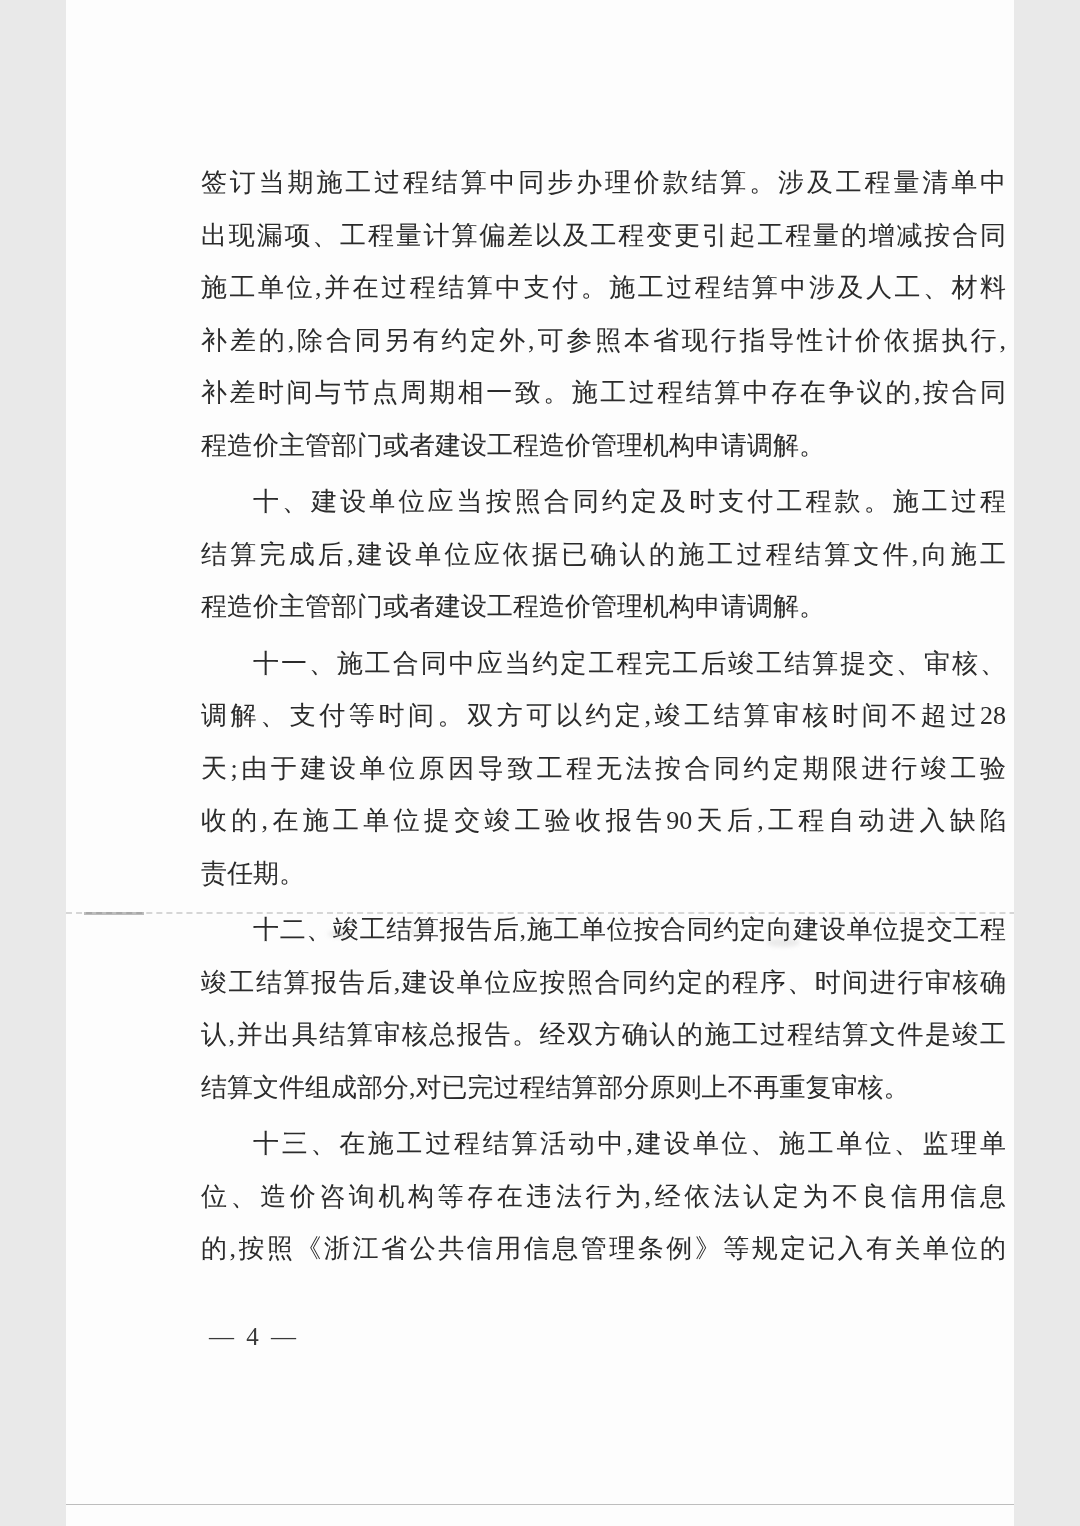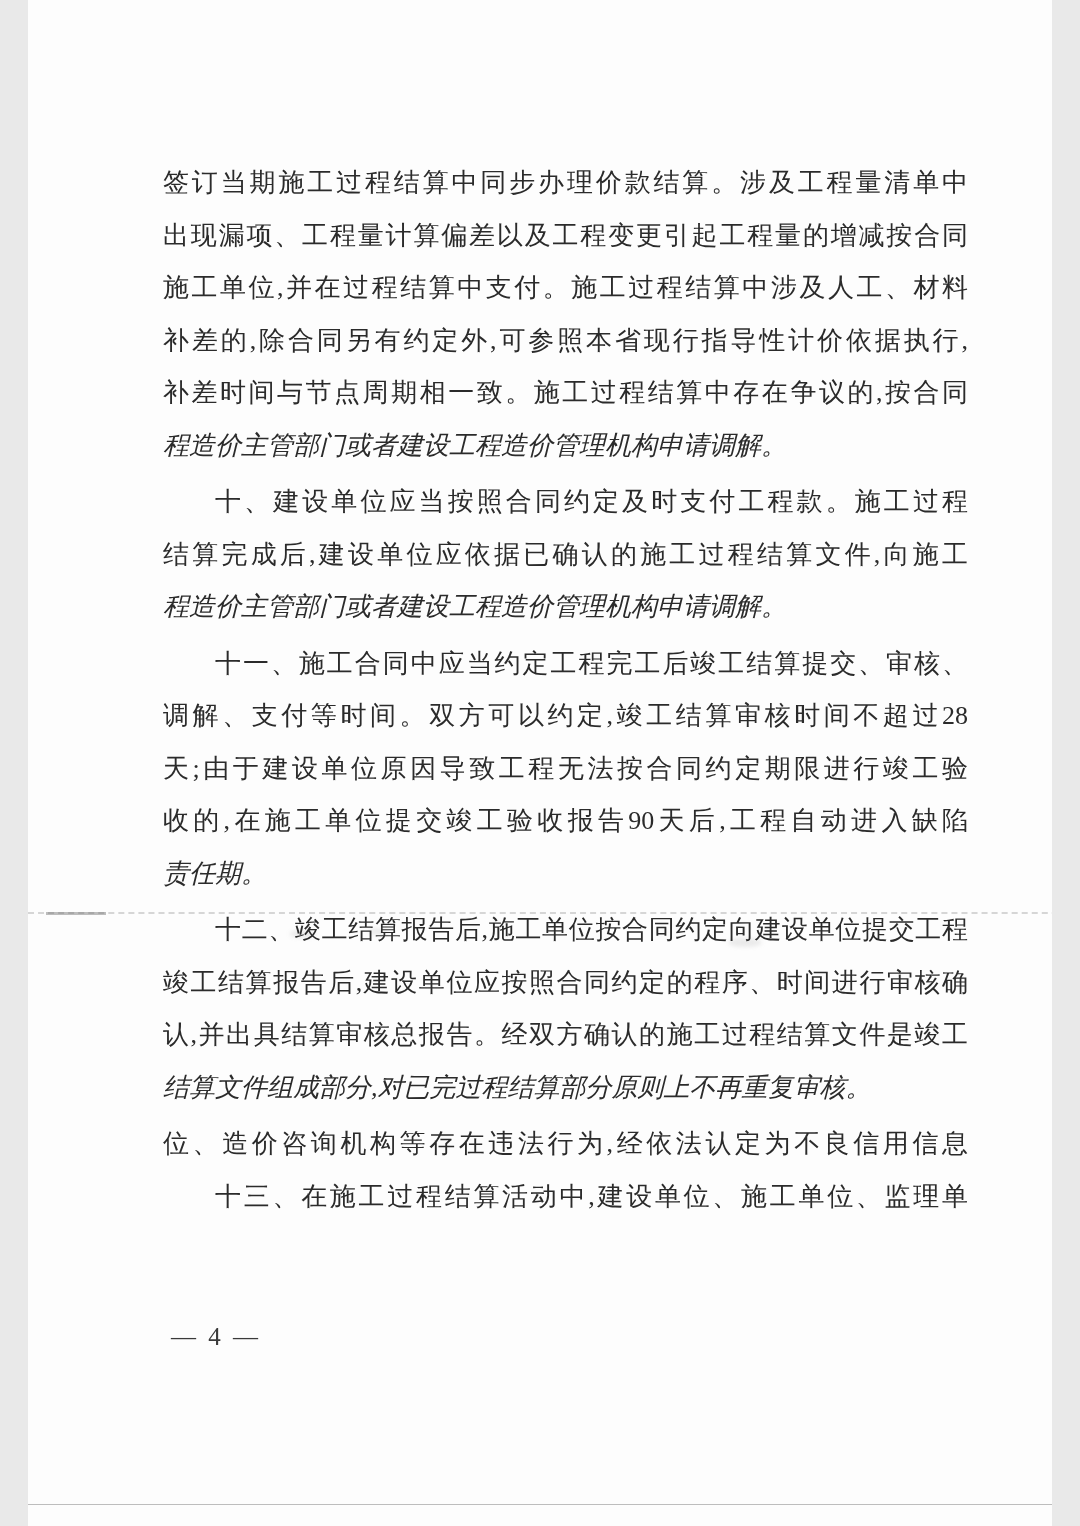--- a/index.html
+++ b/index.html
@@ -2,21 +2,21 @@
 <html><head>
 <meta charset="utf-8">
 <style>
   html, body {
     margin: 0;
     padding: 0;
     background: #e9e9e9;
   }
   .page {
     position: relative;
-    width: 1024px;
+    width: 948px;
     height: 1526px;
     margin: 0 auto;
     background: #fdfdfd;
     overflow: hidden;
     font-family: "Liberation Serif", "DejaVu Serif", serif;
     color: #2b2b2b;
   }
   .body-text {
     position: absolute;
     left: 135px;
@@ -30,21 +30,20 @@
   }
   .para:last-child { margin-bottom: 0; }
   .line {
     text-align: justify;
     text-align-last: justify;
     text-justify: inter-character;
     min-height: 52.5px;
   }
   .line.short {
     text-align-last: left;
-    font-style: italic;
   }
   .line.indent {
     text-indent: 52px;
   }
   .page-number {
     position: absolute;
     left: 143px;
     top: 1322px;
     font-size: 25px;
     line-height: 30px;
@@ -120,21 +119,22 @@
         <div class="line">收的,在施工单位提交竣工验收报告90天后,工程自动进入缺陷</div>
         <div class="line short">责任期。</div>
       </div>
       <div class="para">
         <div class="line indent">十二、竣工结算报告后,施工单位按合同约定向建设单位提交工程</div>
         <div class="line">竣工结算报告后,建设单位应按照合同约定的程序、时间进行审核确</div>
         <div class="line">认,并出具结算审核总报告。经双方确认的施工过程结算文件是竣工</div>
         <div class="line short">结算文件组成部分,对已完过程结算部分原则上不再重复审核。</div>
       </div>
       <div class="para">
+        <div class="line indent">十三、在施工过程结算活动中,建设单位、施工单位、监理单</div>
         <div class="line">位、造价咨询机构等存在违法行为,经依法认定为不良信用信息</div>
-        <div class="line indent">十三、在施工过程结算活动中,建设单位、施工单位、监理单</div>
+        <div class="line">的,按照《浙江省公共信用信息管理条例》等规定记入有关单位的</div>
       </div>
     </main>
 
   <div class="page-number">— 4 —</div>
 
   <div class="scan-bottom-edge"></div>
 </div>
 
 </body></html>

